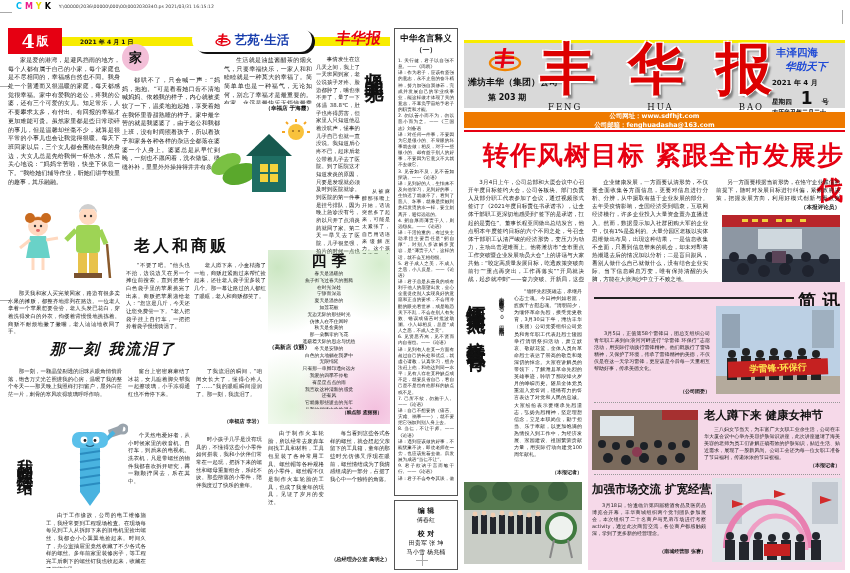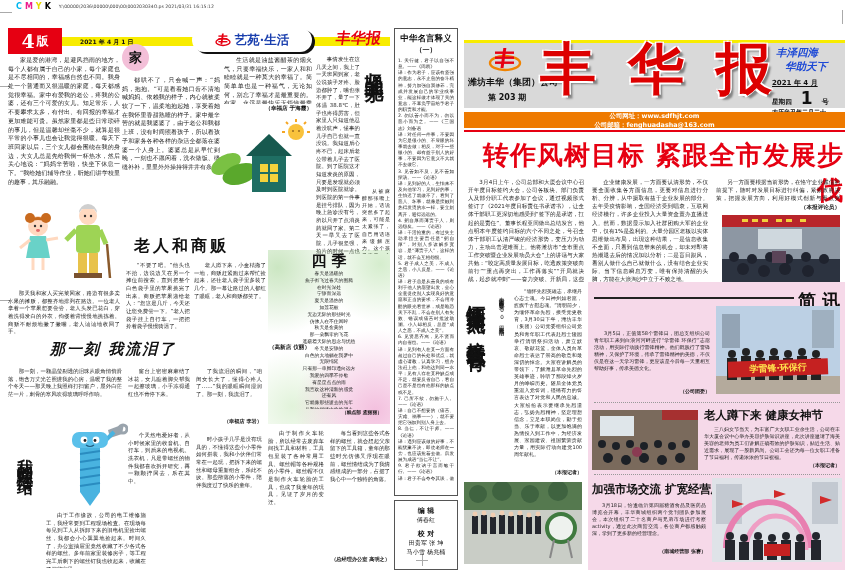--- a/index.html
+++ b/index.html
@@ -224,26 +224,31 @@
     <rect x="9" y="10.5" width="19" height="2.4" fill="#e60012"></rect>
     <rect x="9" y="15.5" width="19" height="2.4" fill="#e60012"></rect>
   </svg>
   <div class="abs" style="left:468px;top:76px;width:116px;font-size:9px;font-weight:bold;color:#111;">潍坊丰华（集团）公司</div>
   <div class="abs" style="left:488px;top:92px;width:76px;font-size:8px;font-weight:bold;color:#111;">第 203 期</div>
   <div class="abs serif" style="left:540px;top:34px;width:232px;height:72px;display:flex;justify-content:space-between;align-items:center;">
     <span style="font-size:56px;font-weight:bold;color:#dd0000;text-shadow:-1.5px -1.5px 0 #fff,1.5px -1.5px 0 #fff,-1.5px 1.5px 0 #fff,3px 3px 2px rgba(0,0,0,.4);">丰</span>
     <span style="font-size:56px;font-weight:bold;color:#dd0000;text-shadow:-1.5px -1.5px 0 #fff,1.5px -1.5px 0 #fff,-1.5px 1.5px 0 #fff,3px 3px 2px rgba(0,0,0,.4);">华</span>
     <span style="font-size:56px;font-weight:bold;color:#dd0000;text-shadow:-1.5px -1.5px 0 #fff,1.5px -1.5px 0 #fff,-1.5px 1.5px 0 #fff,3px 3px 2px rgba(0,0,0,.4);">报</span>
   </div>
+  <div class="abs serif" style="left:548px;top:102px;width:216px;display:flex;justify-content:space-between;">
+    <span style="font-size:8.5px;letter-spacing:2px;color:#111;">FENG</span>
+    <span style="font-size:8.5px;letter-spacing:2px;color:#111;">HUA</span>
+    <span style="font-size:8.5px;letter-spacing:2px;color:#111;">BAO</span>
+  </div>
   <div class="abs serif" style="left:776px;top:46px;width:68px;">
-    <div style="font-size:10.5px;font-weight:bold;font-style:italic;color:#1d49d6;">丰泽四海</div>
+    <div style="font-size:10.5px;font-weight:bold;color:#1d49d6;">丰泽四海</div>
     <div style="font-size:10.5px;font-weight:bold;font-style:italic;color:#1d49d6;padding-left:9px;">华助天下</div>
   </div>
   <div class="abs" style="left:772px;top:78px;width:72px;">
-    <div style="font-size:7px;font-weight:bold;color:#111;text-decoration:underline;">2021 年 4 月</div>
+    <div style="font-size:7px;font-weight:bold;color:#111;">2021 年 4 月</div>
     <div style="display:flex;align-items:baseline;gap:9px;">
       <span style="font-size:6.6px;font-weight:bold;color:#111;">星期四</span>
       <span style="font-size:17px;font-weight:bold;color:#111;">1</span>
       <span style="font-size:7px;font-weight:bold;color:#111;">号</span>
     </div>
     <div style="font-size:6px;font-weight:bold;color:#111;">农历辛丑年二月二十</div>
   </div>
   <div class="abs" style="left:464px;top:112px;width:381px;height:16px;background:#ee7a00;display:flex;align-items:center;justify-content:space-around;flex-direction:column;">
     <span style="font-size:6.4px;font-weight:bold;color:#fff;">公司网址：www.sdfhjt.com</span>
     <span style="font-size:6.4px;font-weight:bold;color:#fff;">公司邮箱：fenghuadasha@163.com</span>

